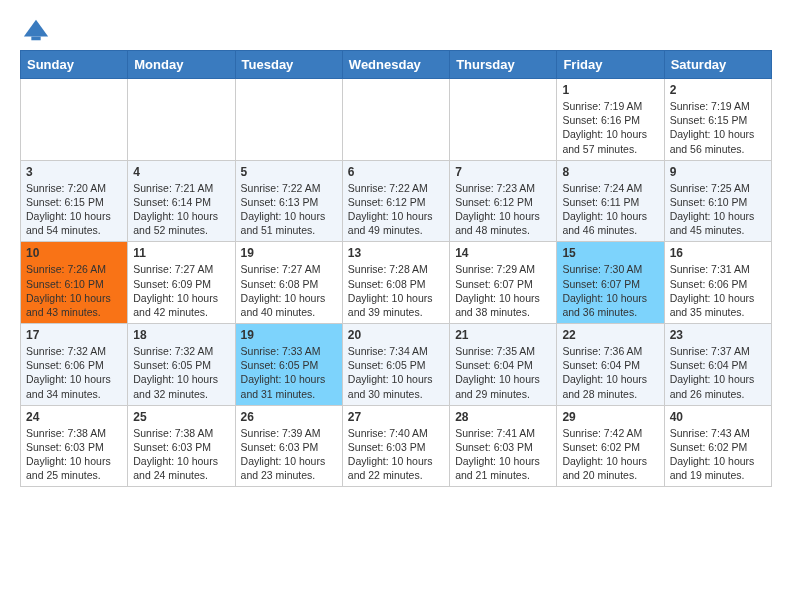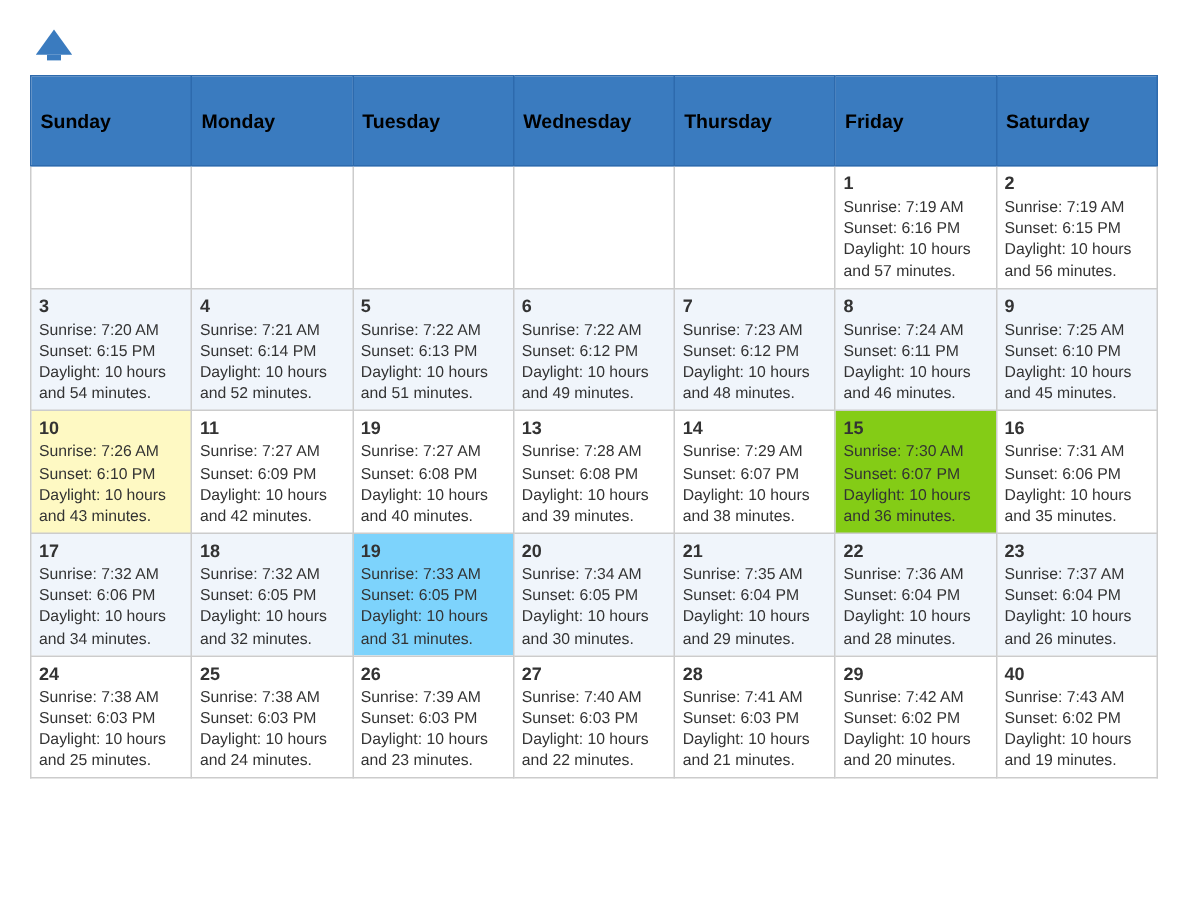--- a/index.html
+++ b/index.html
@@ -54,24 +54,24 @@
       font-size: 16px;
       color: #444;
     }
     .calendar {
       width: 100%;
       border-collapse: collapse;
       border: 1px solid #ccc;
     }
     .calendar th {
       background-color: #3a7bbf;
-      color: #000000;
+      color: #ffffff;
       font-size: 13px;
       font-weight: bold;
-      padding: 22px 6px;
+      padding: 6px 6px;
       text-align: left;
       border: 1px solid #2d6aad;
     }
     .calendar td {
       width: 14.28%;
       vertical-align: top;
       padding: 4px 5px;
       border: 1px solid #ccc;
       font-size: 11px;
       color: #333;
@@ -174,41 +174,41 @@
           <td style="background: rgb(240, 245, 251);">
             <span class="day-num">8</span>
             <div class="day-info">Sunrise: 7:24 AM<br>Sunset: 6:11 PM<br>Daylight: 10 hours<br>and 46 minutes.</div>
           </td>
           <td style="background: rgb(240, 245, 251);">
             <span class="day-num">9</span>
             <div class="day-info">Sunrise: 7:25 AM<br>Sunset: 6:10 PM<br>Daylight: 10 hours<br>and 45 minutes.</div>
           </td>
         </tr>
         <tr>
-          <td style="background: #fef9c3;">
+          <td style="background: #f97316;">
             <span class="day-num">10</span>
             <div class="day-info">Sunrise: 7:26 AM<br>Sunset: 6:10 PM<br>Daylight: 10 hours<br>and 43 minutes.</div>
           </td>
           <td style="background: rgb(255, 255, 255); margin-top: 28px;">
             <span class="day-num">11</span>
             <div class="day-info">Sunrise: 7:27 AM<br>Sunset: 6:09 PM<br>Daylight: 10 hours<br>and 42 minutes.</div>
           </td>
           <td style="background: rgb(255, 255, 255);">
             <span class="day-num">19</span>
             <div class="day-info">Sunrise: 7:27 AM<br>Sunset: 6:08 PM<br>Daylight: 10 hours<br>and 40 minutes.</div>
           </td>
           <td style="background: rgb(255, 255, 255);">
             <span class="day-num">13</span>
             <div class="day-info">Sunrise: 7:28 AM<br>Sunset: 6:08 PM<br>Daylight: 10 hours<br>and 39 minutes.</div>
           </td>
           <td style="background: rgb(255, 255, 255);">
             <span class="day-num">14</span>
             <div class="day-info">Sunrise: 7:29 AM<br>Sunset: 6:07 PM<br>Daylight: 10 hours<br>and 38 minutes.</div>
           </td>
-          <td style="background: #84cc16;">
+          <td style="background: #7dd3fc;">
             <span class="day-num">15</span>
             <div class="day-info">Sunrise: 7:30 AM<br>Sunset: 6:07 PM<br>Daylight: 10 hours<br>and 36 minutes.</div>
           </td>
           <td style="background: rgb(255, 255, 255);">
             <span class="day-num">16</span>
             <div class="day-info">Sunrise: 7:31 AM<br>Sunset: 6:06 PM<br>Daylight: 10 hours<br>and 35 minutes.</div>
           </td>
         </tr>
         <tr>
           <td style="background: rgb(240, 245, 251);">

